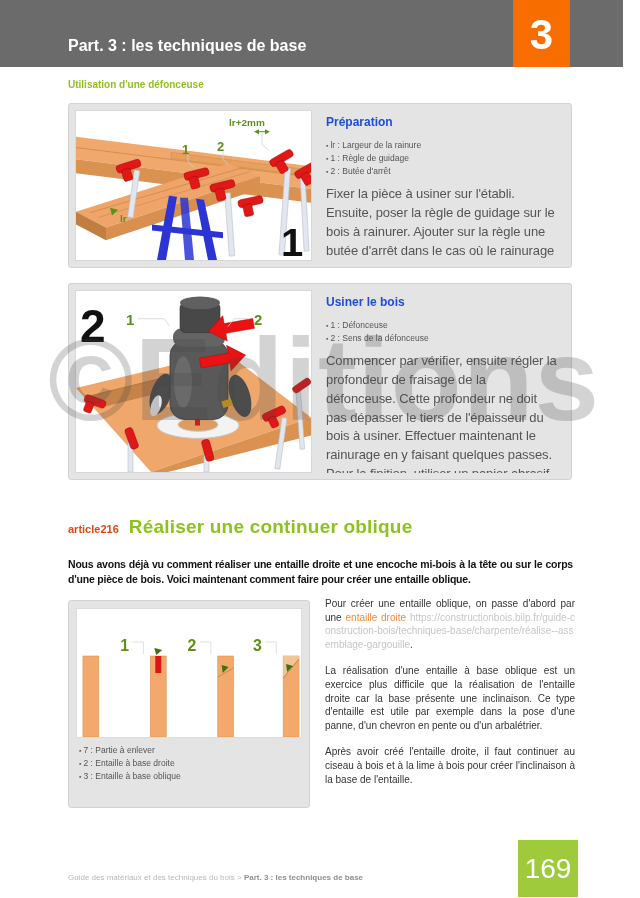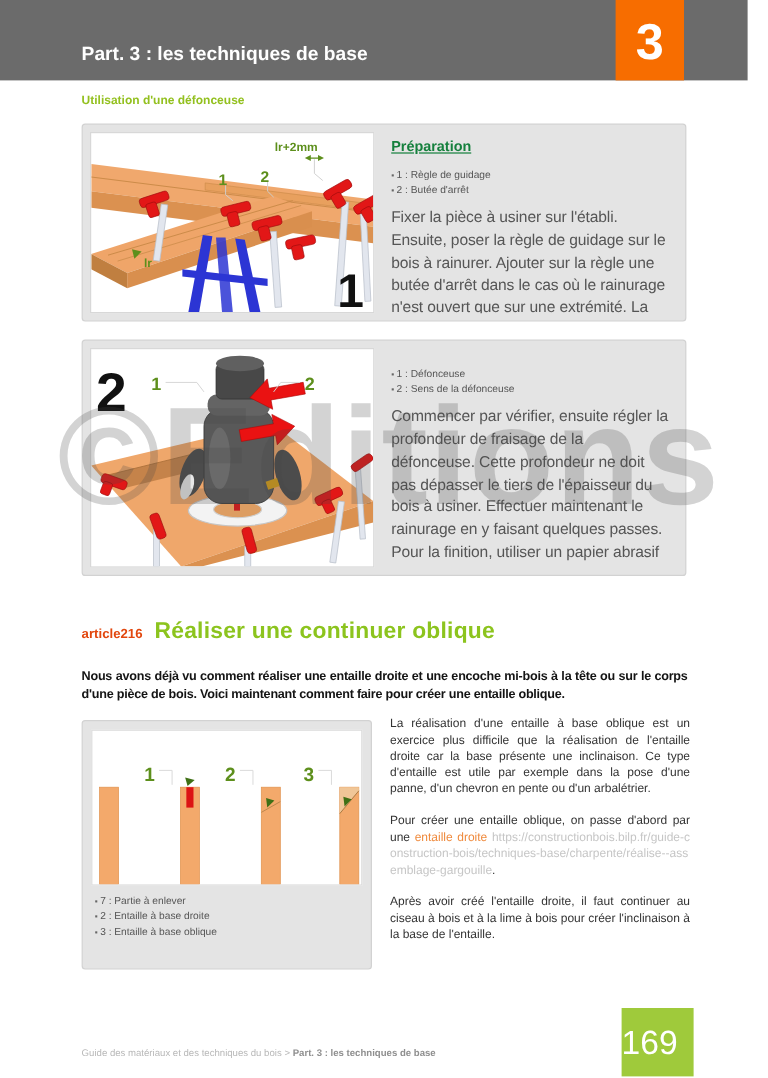--- a/index.html
+++ b/index.html
@@ -18,21 +18,21 @@
 
   .subtitle { position:absolute; left:68px; top:79px; color:#93c01f; font-weight:bold; font-size:10px; }
 
   
   .panel { position:absolute; background:#e4e4e4; border:1px solid #d2d2d2; border-radius:3px; display:flex; padding:6px; }
   .panel1 { left:68px; top:103px; width:504px; height:165px; }
   .panel2 { left:68px; top:283px; width:504px; height:197px; }
   .img-box { background:#fff; border:1px solid #d8d8d8; width:237px; flex:none; position:relative; overflow:hidden; }
   .img-box svg { display:block; width:100%; height:100%; }
   .panel-info { flex:1; padding:5px 6px 0 14px; overflow:hidden; }
-  .panel-heading { font-size:12px; font-weight:bold; color:#15803d;text-decoration:underline; }
+  .panel-heading { font-size:12px; font-weight:bold; color:#1d4ed8; }
   .panel-bullets { list-style:none; margin:11px 0 0 0; padding:0; font-size:8.5px; color:#555; }
   .panel-bullets li { margin-bottom:3px; }
   .panel-bullets li::before { content:"▪ "; font-size:7px; color:#666; }
   .panel-par { font-size:13px; color:#555; line-height:1.45; margin:9px 0 0 0; letter-spacing:-0.1px; }
 
   
   .wm { position:absolute; font-weight:bold; pointer-events:none; z-index:30; white-space:nowrap; line-height:1; }
   .wm1 { left:48px; top:322px; font-size:116px; color:rgba(70,70,70,0.24); letter-spacing:1px; }
   .wm2 { left:52px; top:408px; font-size:128px; color:rgba(90,90,90,0.12); letter-spacing:12px; }
 
@@ -57,21 +57,21 @@
   .col { position:absolute; left:325px; top:597px; width:250px; font-size:10px; color:#333;
          line-height:1.36; text-align:justify; }
   .col p { margin:0 0 13px 0; }
   .link-orange { color:#ef8a3d; text-decoration:none; cursor:pointer; }
   .link-url { color:#c6c6c6; word-break:break-all; cursor:pointer; }
 
   
   .footer-crumb { position:absolute; left:68px; top:873px; font-size:8px; color:#b8b8b8; white-space:nowrap; }
   .crumb-bold { color:#8f8f8f; font-weight:bold; }
   .page-box { position:absolute; left:518px; top:840px; width:60px; height:57px; background:#9fca3b;
-              display:flex; align-items:center; justify-content:flex-start; }
+              display:flex; align-items:center; justify-content:center; }
   .page-num { color:#fff; font-size:28px; }
 
   svg text { font-family:"Liberation Sans", sans-serif; }
 </style>
 </head>
 <body>
 
 <div class="page">
 
   <div class="header-band">
@@ -158,20 +158,21 @@
           <line x1="180" y1="21" x2="192" y2="21" stroke="#5d8f1c" stroke-width="1"></line>
           <polygon points="178,21 183,18.5 183,23.5"></polygon>
           <polygon points="194,21 189,18.5 189,23.5"></polygon>
         </g>
         <text x="205" y="147" font-size="40" font-weight="bold" fill="#111">1</text>
       </svg>
     </div>
     <div class="panel-info">
       <div class="panel-heading">Préparation</div>
       <ul class="panel-bullets">
+        <li>lr : Largeur de la rainure</li>
         <li>1 : Règle de guidage</li>
         <li>2 : Butée d'arrêt</li>
       </ul>
       <p class="panel-par">Fixer la pièce à usiner sur l'établi. Ensuite, poser la règle de guidage sur le bois à rainurer. Ajouter sur la règle une butée d'arrêt dans le cas où le rainurage n'est ouvert que sur une extrémité. La largeur de la rainure sur la règle n'est pas parfaitement constante. Nous pouvons constater un jeu de 2 mm sur l'autre extrémité.</p>
     </div>
   </div>
 
   <div class="panel panel2">
     <div class="img-box">
       <svg viewBox="0 0 235 183" preserveAspectRatio="none">
@@ -235,20 +236,21 @@
           <polyline points="174,28 158,28 152,36"></polyline>
         </g>
         <g fill="#5d8f1c" font-weight="bold" font-size="15">
           <text x="50" y="34">1</text>
           <text x="178" y="34">2</text>
         </g>
         <text x="4" y="52" font-size="46" font-weight="bold" fill="#111">2</text>
       </svg>
     </div>
     <div class="panel-info">
+      <div class="panel-heading">Usiner le bois</div>
       <ul class="panel-bullets">
         <li>1 : Défonceuse</li>
         <li>2 : Sens de la défonceuse</li>
       </ul>
       <p class="panel-par">Commencer par vérifier, ensuite régler la profondeur de fraisage de la défonceuse. Cette profondeur ne doit pas dépasser le tiers de l'épaisseur du bois à usiner. Effectuer maintenant le rainurage en y faisant quelques passes. Pour la finition, utiliser un papier abrasif pour lisser et aplanir le fond de la rainure.</p>
     </div>
   </div>
 
   <div class="wm wm1">©Editions</div>
 
@@ -292,22 +294,22 @@
       </svg>
     </div>
     <ul class="panel3-bullets">
       <li>7 : Partie à enlever</li>
       <li>2 : Entaille à base droite</li>
       <li>3 : Entaille à base oblique</li>
     </ul>
   </div>
 
   <div class="col">
+    <p><span>Pour créer une entaille oblique, on passe d'abord par une </span><a class="link-orange">entaille droite</a><span class="link-url"> https://constructionbois.bilp.fr/guide-construction-bois/techniques-base/charpente/réalise--assemblage-gargouille</span><span>.</span></p>
     <p>La réalisation d'une entaille à base oblique est un exercice plus difficile que la réalisation de l'entaille droite car la base présente une inclinaison. Ce type d'entaille est utile par exemple dans la pose d'une panne, d'un chevron en pente ou d'un arbalétrier.</p>
-    <p><span>Pour créer une entaille oblique, on passe d'abord par une </span><a class="link-orange">entaille droite</a><span class="link-url"> https://constructionbois.bilp.fr/guide-construction-bois/techniques-base/charpente/réalise--assemblage-gargouille</span><span>.</span></p>
     <p>Après avoir créé l'entaille droite, il faut continuer au ciseau à bois et à la lime à bois pour créer l'inclinaison à la base de l'entaille.</p>
   </div>
 
   <div class="footer-crumb">
     <span>Guide des matériaux et des techniques du bois &gt; </span><span class="crumb-bold">Part. 3 : les techniques de base</span>
   </div>
   <div class="page-box">
     <span class="page-num">169</span>
   </div>
 

